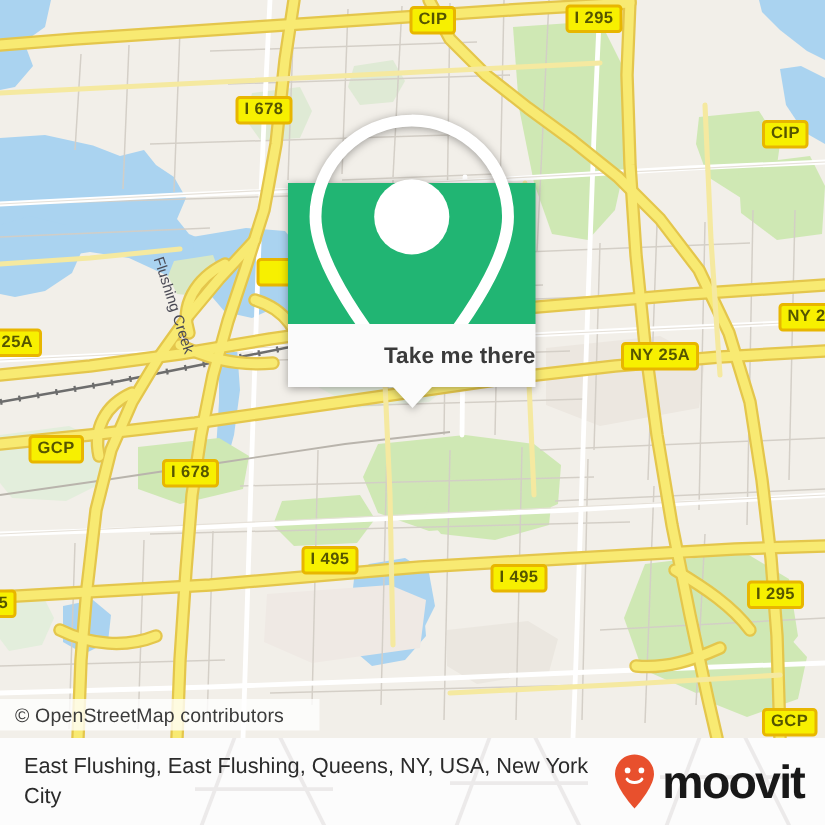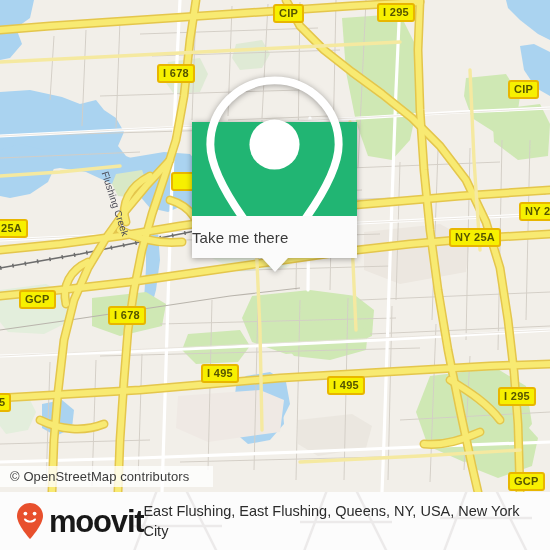--- a/index.html
+++ b/index.html
@@ -54,22 +54,23 @@
   }
   #card-head {
     background: #22b573;
     background: #21b573;
     height: 94px;
     display: flex; align-items: center; justify-content: center;
   }
   #card-foot {
     background: #fbfbfb;
     height: 42px;
-    display: flex; align-items: center; justify-content: flex-start;
+    display: flex; align-items: center; justify-content: flex-end;
     position: relative;
+    font-weight: bold;
   }
   #card-foot-label {
     font-size: 15px;
     color: #3a3a3a;
     letter-spacing: .1px;
   }
   #card-tail {
     position: absolute;
     left: 50%; top: 100%;
     margin-left: -13px;
@@ -304,21 +305,21 @@
       </g>
     </svg>
 
     <div class="shield" style="left:273px; top:4px;">CIP</div>
     <div class="shield" style="left:377px; top:3px;">I 295</div>
     <div class="shield" style="left:157px; top:64px;">I 678</div>
     <div class="shield" style="left:508px; top:80px;">CIP</div>
     <div class="shield" style="left:171px; top:172px;padding-left:20px;">NY</div>
     <div class="shield" style="left:519px; top:202px;">NY 25</div>
     <div class="shield" style="left:-5px;  top:219px;">25A</div>
-    <div class="shield" style="left:414px; top:228px;margin-left:35px;">NY 25A</div>
+    <div class="shield" style="left:414px; top:228px;">NY 25A</div>
     <div class="shield" style="left:19px;  top:290px;">GCP</div>
     <div class="shield" style="left:108px; top:306px;">I 678</div>
     <div class="shield" style="left:201px; top:364px;">I 495</div>
     <div class="shield" style="left:327px; top:376px;">I 495</div>
     <div class="shield" style="left:498px; top:387px;">I 295</div>
     <div class="shield" style="left:-7px;  top:393px;">5</div>
     <div class="shield" style="left:508px; top:472px;">GCP</div>
 
     <div class="creek-label" style="left:110px; top:170px; transform: rotate(72deg);">Flushing Creek</div>
 
@@ -346,26 +347,26 @@
         <path d="M300 30 L392 30"></path>
         <path d="M470 -10 L440 70"></path>
           <path d="M492 -10 L532 70"></path>
         <path d="M440 26 L532 26"></path>
         <path d="M160 -10 L130 70"></path>
           <path d="M182 -10 L222 70"></path>
         <path d="M130 34 L222 34"></path>
       </g>
     </svg>
     <div id="footer-inner">
+      <div id="place-name">East Flushing, East Flushing, Queens, NY, USA, New York City</div>
       <div id="brand">
         <svg width="28" height="38" viewBox="0 0 28 38">
           <path d="M14 1 C 6.8 1 1 6.8 1 14 C 1 23 14 37 14 37 C 14 37 27 23 27 14 C 27 6.8 21.2 1 14 1 Z" fill="#e8502d"></path>
           <circle cx="9.4" cy="11.6" r="1.9" fill="#ffffff"></circle>
           <circle cx="18.6" cy="11.6" r="1.9" fill="#ffffff"></circle>
           <path d="M9 17.4 C 11 20.4 17 20.4 19 17.4" stroke="#ffffff" stroke-width="1.9" fill="none" stroke-linecap="round"></path>
         </svg>
         <span id="brand-word">moovit</span>
       </div>
-      <div id="place-name">East Flushing, East Flushing, Queens, NY, USA, New York City</div>
     </div>
   </div>
 
 </div>
 
 </body></html>

